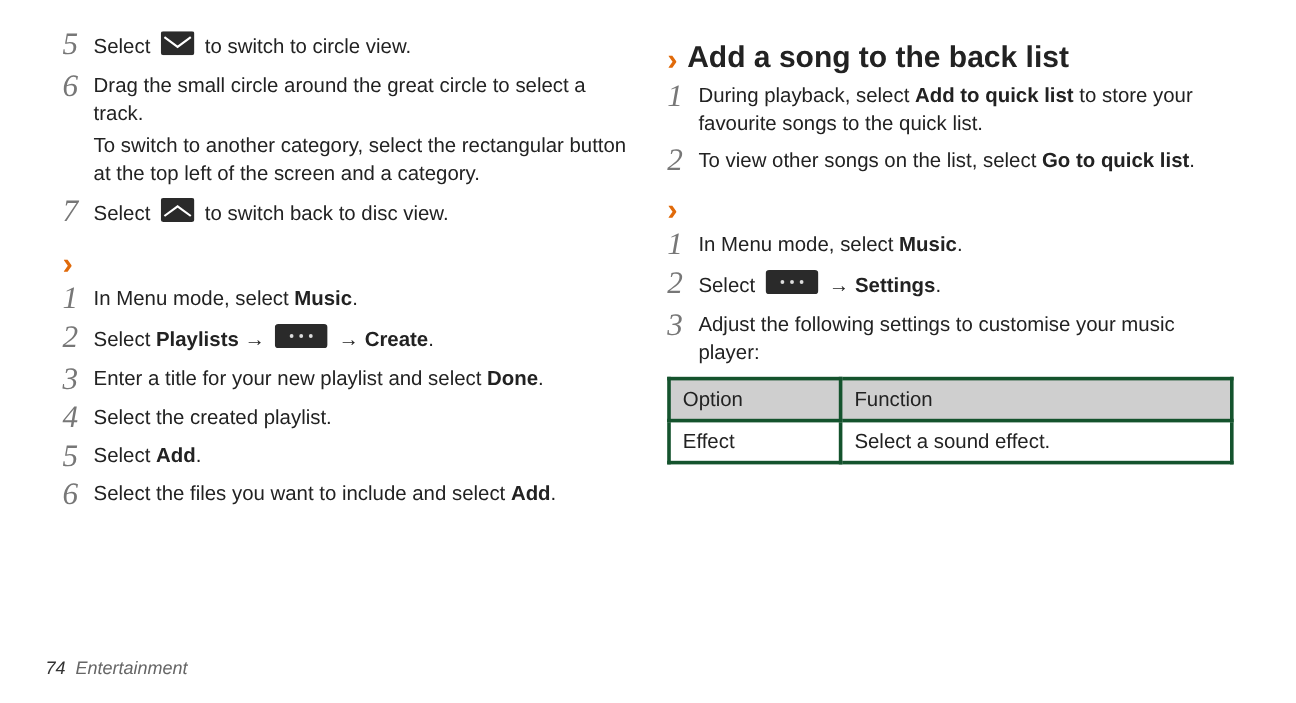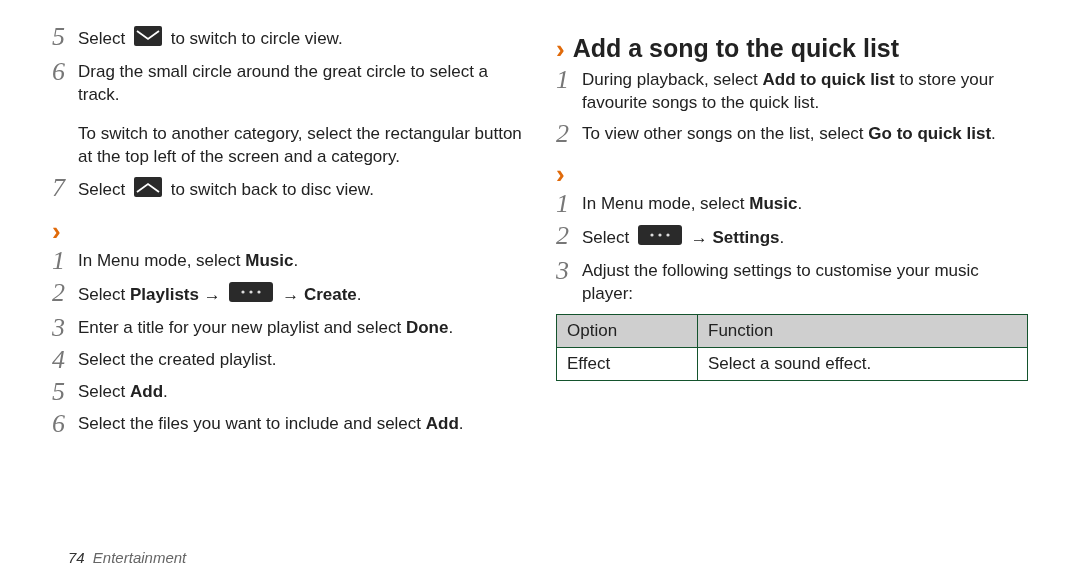--- a/index.html
+++ b/index.html
@@ -39,21 +39,21 @@
     width: 26px;
     flex-shrink: 0;
     text-align: left;
     line-height: 1;
     margin-top: -2px;
   }
   .step .body {
     flex: 1;
   }
   .step .body .sub {
-    margin-top: 16px;
+    margin-top: 4px;
   }
   .heading {
     display: flex;
     align-items: center;
     font-weight: 700;
     font-size: 25px;
     margin: 14px 0 6px 0;
   }
   .heading .chev {
     color: #e06a0a;
@@ -66,40 +66,40 @@
   .icon-envelope, .icon-envelope-up, .icon-dots {
     display: inline-block;
     vertical-align: middle;
     margin: 0 4px;
   }
   .icon-envelope svg, .icon-envelope-up svg { width: 28px; height: 20px; }
   .icon-dots svg { width: 44px; height: 20px; }
   .footer {
     position: absolute;
     bottom: 20px;
-    left: 68px;
+    left: 38px;
     font-size: 15px;
     color: #333;
   }
   .footer .pg {
     font-style: italic;
     color: #333;
     margin-right: 4px;
   }
   .footer .sec {
     font-style: italic;
     color: #666;
   }
   table.settings {
     border-collapse: collapse;
     width: 100%;
     margin-top: 8px;
   }
   table.settings th, table.settings td {
-    border: 1px solid #14532d;
+    border: 3px solid #14532d;
     padding: 6px 10px;
     text-align: left;
     font-size: 17px;
     font-weight: normal;
     vertical-align: top;
   }
   table.settings th {
     background: #cfcfcf;
   }
   table.settings .c1 { width: 120px; }
@@ -203,21 +203,21 @@
         <span>Select the files you want to include and select </span><b>Add</b><span>.</span>
       </span>
     </div>
 
   </div>
 
   <div class="col">
 
     <div class="heading">
       <span class="chev">›</span>
-      <span>Add a song to the quick list</span>
+      <span>Add a song to the back list</span>
     </div>
 
     <div class="step">
       <span class="num">1</span>
       <span class="body">
         <span>During playback, select </span><b>Add to quick list</b><span> to store your favourite songs to the quick list.</span>
       </span>
     </div>
 
     <div class="step">

